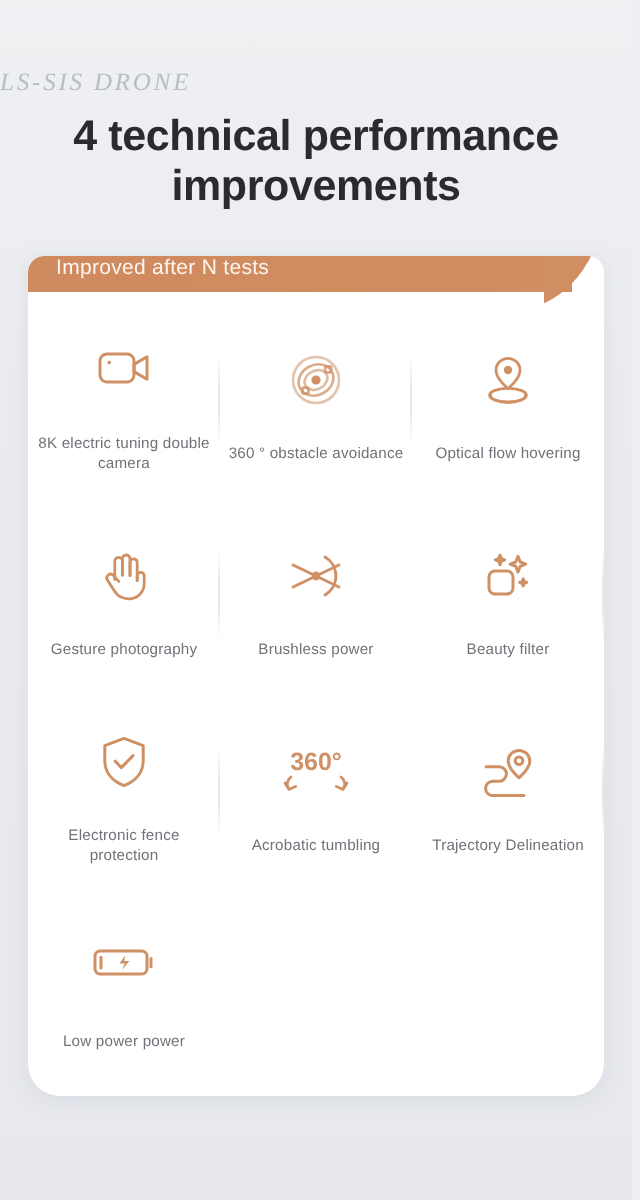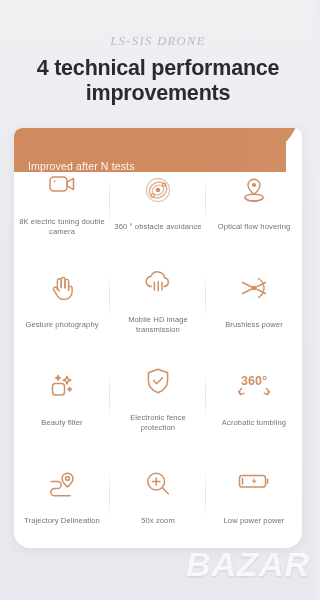--- a/index.html
+++ b/index.html
@@ -17,21 +17,21 @@
   .page {
     position: absolute;
     inset: 0;
     background: linear-gradient(180deg, #eef0f2 0%, #e9ebef 40%, #e7e9ee 100%);
   }
   
   .brand {
     position: absolute;
     top: 34px;
     left: 0; right: 0;
-    text-align: center;
+    text-align: left;
     font-family: "Liberation Serif", serif;
     font-style: italic;
     font-size: 12.5px;
     letter-spacing: 1.4px;
     color: #b9bcc2;
     white-space: nowrap;
   }
   .headline {
     position: absolute;
     top: 56px;
@@ -52,25 +52,25 @@
     height: 420px;
     background: #ffffff;
     border-radius: 8px 8px 16px 16px;
     box-shadow: 0 2px 10px rgba(120,130,145,0.13);
     overflow: hidden;
   }
   .banner {
     position: absolute;
     left: 0; top: 0;
     width: 272px;
-    height: 44px;
+    height: 18px;
     background: linear-gradient(90deg, #cf8a5f 0%, #d08b5f 55%, #d18e62 100%);
     border-radius: 8px 0 0 0;
     display: flex;
-    align-items: flex-end;
+    align-items: flex-start;
     padding-left: 14px;
     box-sizing: border-box;
   }
   .banner-tail {
     position: absolute;
     left: 258px;
     top: 0;
     width: 32px;
     height: 27px;
     overflow: hidden;
@@ -215,30 +215,20 @@
             <path d="M10.4 16.8V7.6a1.9 1.9 0 0 1 3.8 0v7.1"></path>
             <path d="M14.2 14.4V6.4a1.9 1.9 0 0 1 3.8 0v8.3"></path>
             <path d="M18 14.9V8.2a1.8 1.8 0 0 1 3.6 0v9"></path>
             <path d="M21.6 17.2v-2.6a1.8 1.8 0 0 1 3.5 0v4.2c0 4.3-3.4 7.6-7.7 7.6-3.3 0-5.6-1.4-7-3.6l-3.7-5.8a1.9 1.9 0 0 1 3-2.3l2.7 3"></path>
           </svg>
         </span>
         <span class="label">Gesture photography</span>
         <span class="vdiv"></span>
       </div>
 
-      <div class="cell">
-        <span class="icon">
-          <svg width="32" height="28" viewBox="0 0 32 28" fill="none" stroke="#cf9064" stroke-width="1.5" stroke-linecap="round" stroke-linejoin="round">
-            <path d="M9.5 18.5a5.1 5.1 0 0 1-.4-10.2 7.1 7.1 0 0 1 13.6 1.5 4.4 4.4 0 0 1-.5 8.7"></path>
-            <path d="M12.4 14.2v7.8M16.2 13.2v9.6M20 14.2v7.8"></path>
-          </svg>
-        </span>
-        <span class="label">Mobile HD image transmission</span>
-        <span class="vdiv"></span>
-      </div>
 
       <div class="cell lastcol">
         <span class="icon">
           <svg width="32" height="30" viewBox="0 0 32 30" fill="none" stroke="#cf9064" stroke-width="1.4" stroke-linecap="round" stroke-linejoin="round">
             <path d="M16 15 L4.5 9.5M16 15 L4.5 20.5M16 15 L27.5 9.5M16 15 L27.5 20.5"></path>
             <path d="M20.5 5.5a11 11 0 0 1 0 19"></path>
             <circle cx="16" cy="15" r="2.2" fill="#cf9064" stroke="none"></circle>
           </svg>
         </span>
         <span class="label">Brushless power</span>
@@ -288,42 +278,30 @@
           <svg width="32" height="30" viewBox="0 0 32 30" fill="none" stroke="#cf9064" stroke-width="1.5" stroke-linecap="round" stroke-linejoin="round">
             <path d="M21.5 4.2c3 0 5.4 2.4 5.4 5.3 0 3.9-5.4 8.4-5.4 8.4s-5.4-4.5-5.4-8.4c0-2.9 2.4-5.3 5.4-5.3z"></path>
             <circle cx="21.5" cy="9.4" r="1.9"></circle>
             <path d="M5 12.4h6.6a3.6 3.6 0 0 1 0 7.2H8.4a3.6 3.6 0 0 0 0 7.2H24"></path>
           </svg>
         </span>
         <span class="label">Trajectory Delineation</span>
         <span class="vdiv"></span>
       </div>
 
-      <div class="cell">
-        <span class="icon">
-          <svg width="30" height="30" viewBox="0 0 30 30" fill="none" stroke="#cf9064" stroke-width="1.5" stroke-linecap="round" stroke-linejoin="round">
-            <circle cx="13.2" cy="12.6" r="8.4"></circle>
-            <path d="M13.2 8.9v7.4M9.5 12.6h7.4"></path>
-            <path d="M19.4 18.8l6 6"></path>
-          </svg>
-        </span>
-        <span class="label">50x zoom</span>
-        <span class="vdiv"></span>
-      </div>
 
       <div class="cell lastcol">
         <span class="icon">
           <svg width="34" height="24" viewBox="0 0 34 24" fill="none" stroke="#cf9064" stroke-width="1.5" stroke-linecap="round" stroke-linejoin="round">
             <rect x="2.5" y="6.5" width="26" height="11.5" rx="2.6"></rect>
             <path d="M30.5 10.2v4.2"></path>
             <path d="M5.5 9.6v5.4"></path>
             <path d="M17.6 8.6l-2.8 4.2h2.6l-1.3 3.1 3.6-4.4h-2.6z" fill="#cf9064" stroke="none"></path>
           </svg>
         </span>
         <span class="label">Low power power</span>
 
       </div>
 
     </div>
   </div>
 
-  <div class="watermark">BAZAR</div>
 </div>
 
 </body></html>

